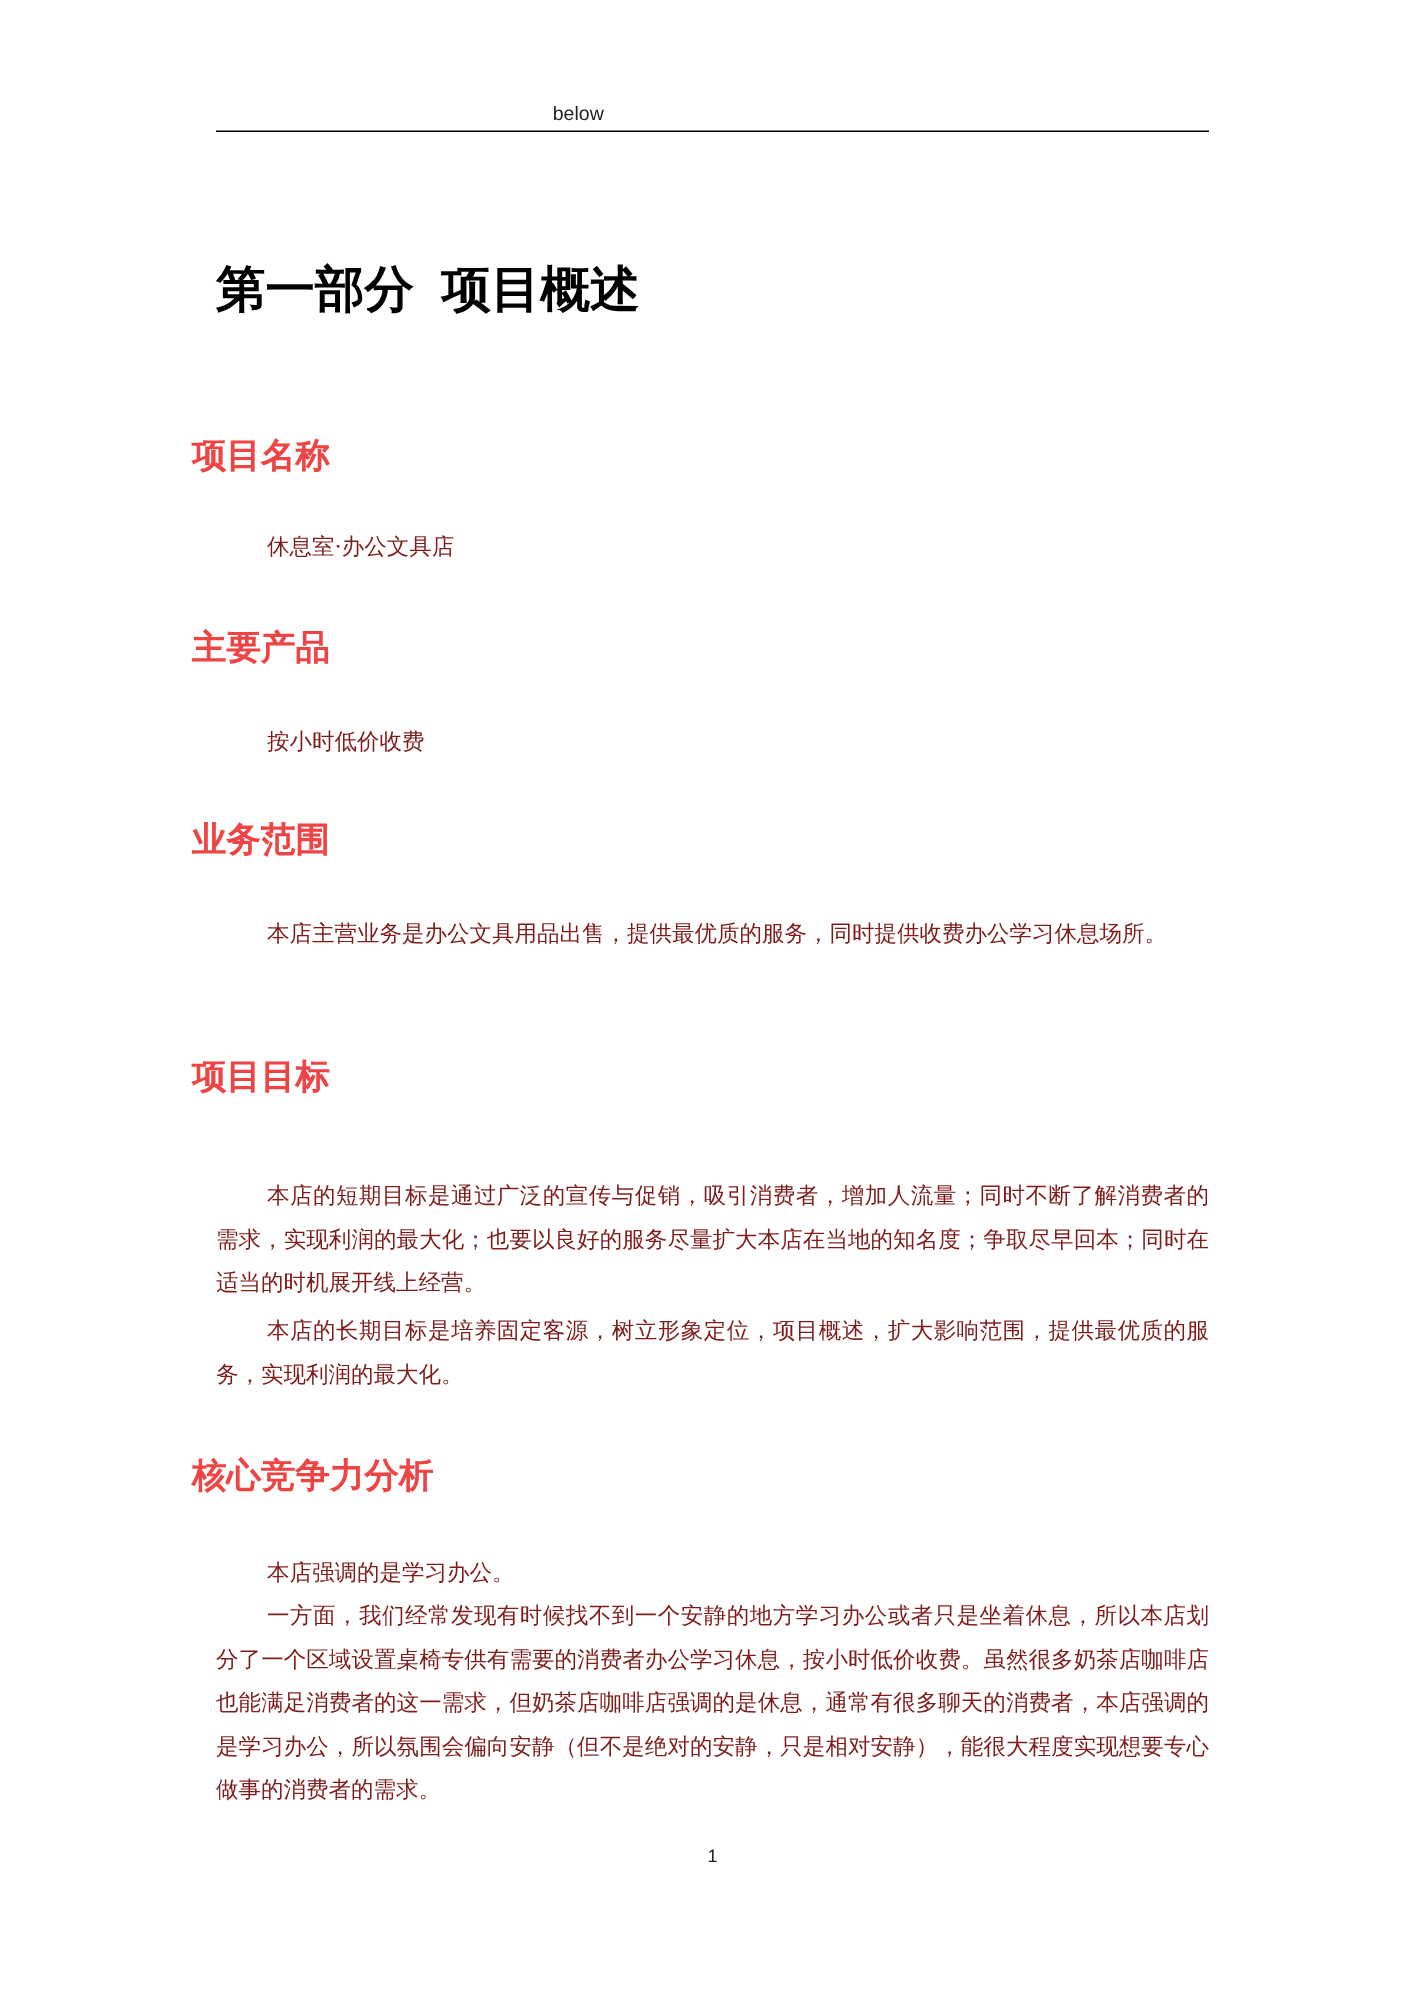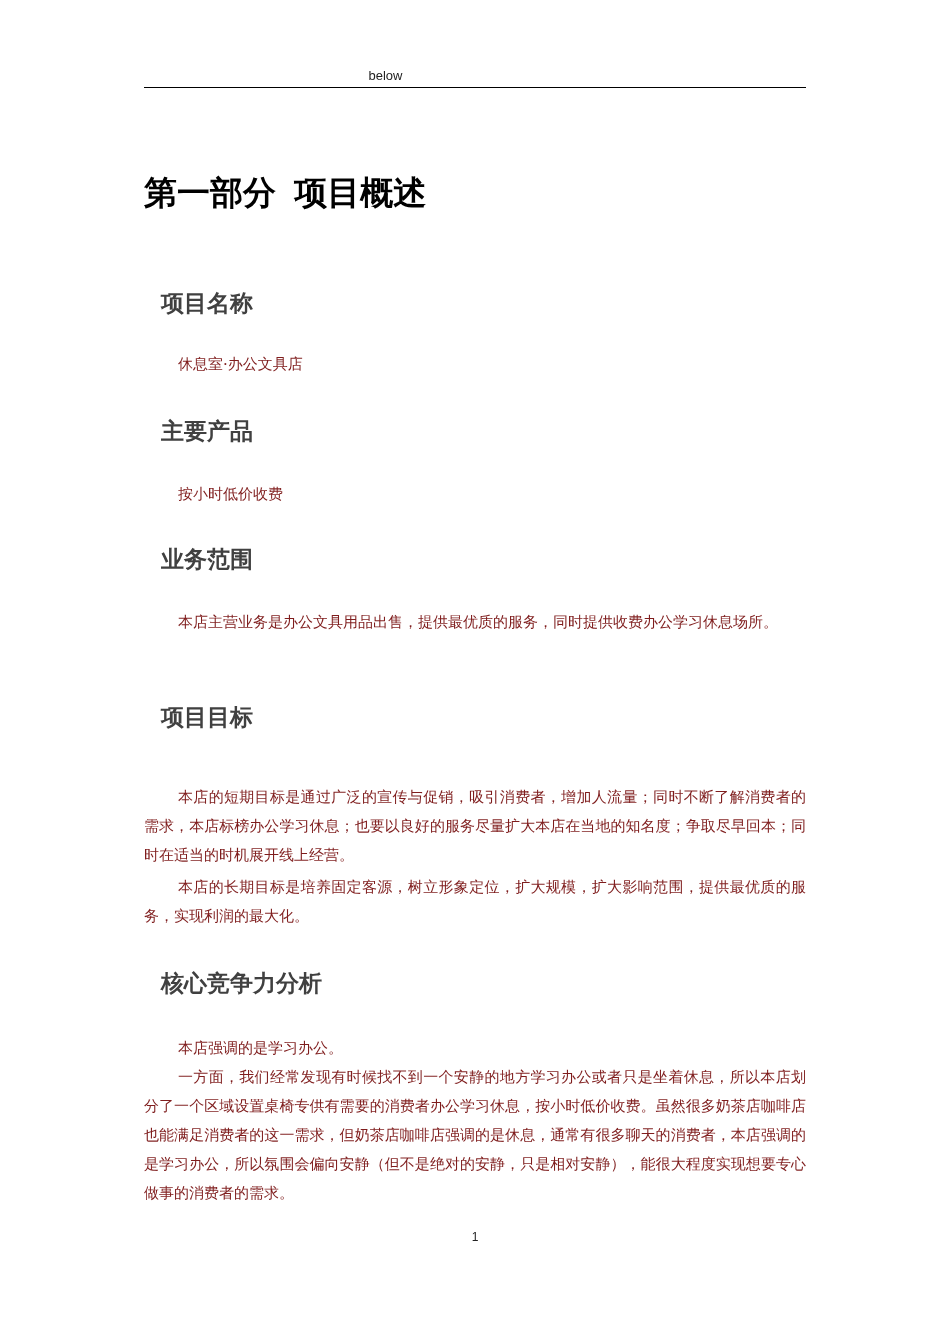--- a/index.html
+++ b/index.html
@@ -4,22 +4,22 @@
 <style>
   html, body { margin: 0; padding: 0; background: #ffffff; }
   body { width: 950px; height: 1344px; position: relative; overflow: hidden;
          font-family: "DejaVu Serif", "Liberation Serif", serif; color: #111; }
   .header-text { position: absolute; top: 68px; left: 0; width: 771px; text-align: center;
                  font-family: "Liberation Sans", "DejaVu Sans", sans-serif; font-size: 13px; color: #222; }
   .header-rule { position: absolute; top: 87px; left: 144px; width: 662px; height: 0;
                  border-top: 1.5px solid #000; }
   .title { position: absolute; top: 148px; left: 144px; font-family: Liberation Serif, serif;
            font-size: 33px; font-weight: bold; letter-spacing: 0px; word-spacing: 10px; color: #000; margin-top: 23px; }
-  .h2 { position: absolute; left: 161px; font-family: "DejaVu Sans", sans-serif;
-        font-size: 23px; font-weight: bold; color: #404040; }
+  .h2 { position: absolute; left: 128px; font-family: "DejaVu Sans", sans-serif;
+        font-size: 23px; font-weight: bold; color: #ef4444; }
   .para { position: absolute; left: 144px; width: 662px; font-size: 15px; line-height: 29px;
           text-indent: 34px; text-align: justify; color: #7f1d1d; }
   .page-num { position: absolute; top: 1230px; left: 0; width: 950px; text-align: center;
               font-family: "Liberation Sans", sans-serif; font-size: 12px; color: #222; }
 </style>
 </head>
 <body>
 
 <div class="header-text">below</div>
 <div class="header-rule"></div>
@@ -29,20 +29,20 @@
 <div class="h2" style="top:288px">项目名称</div>
 <div class="para" style="top:350px">休息室·办公文具店</div>
 
 <div class="h2" style="top:416px">主要产品</div>
 <div class="para" style="top:480px">按小时低价收费</div>
 
 <div class="h2" style="top:544px">业务范围</div>
 <div class="para" style="top:608px">本店主营业务是办公文具用品出售，提供最优质的服务，同时提供收费办公学习休息场所。</div>
 
 <div class="h2" style="top:702px">项目目标</div>
-<div class="para" style="top:783px">本店的短期目标是通过广泛的宣传与促销，吸引消费者，增加人流量；同时不断了解消费者的需求，本店标榜办公学习休息；也要以良好的服务尽量扩大本店在当地的知名度；争取尽早回本；同时在适当的时机展开线上经营。</div>
-<div class="para" style="top:873px">本店的长期目标是培养固定客源，树立形象定位，扩大规模，扩大影响范围，提供最优质的服务，实现利润的最大化。</div>
+<div class="para" style="top:783px">本店的短期目标是通过广泛的宣传与促销，吸引消费者，增加人流量；同时不断了解消费者的需求，实现利润的最大化；也要以良好的服务尽量扩大本店在当地的知名度；争取尽早回本；同时在适当的时机展开线上经营。</div>
+<div class="para" style="top:873px">本店的长期目标是培养固定客源，树立形象定位，项目概述，扩大影响范围，提供最优质的服务，实现利润的最大化。</div>
 
 <div class="h2" style="top:968px">核心竞争力分析</div>
 <div class="para" style="top:1034px">本店强调的是学习办公。</div>
 <div class="para" style="top:1063px">一方面，我们经常发现有时候找不到一个安静的地方学习办公或者只是坐着休息，所以本店划分了一个区域设置桌椅专供有需要的消费者办公学习休息，按小时低价收费。虽然很多奶茶店咖啡店也能满足消费者的这一需求，但奶茶店咖啡店强调的是休息，通常有很多聊天的消费者，本店强调的是学习办公，所以氛围会偏向安静（但不是绝对的安静，只是相对安静），能很大程度实现想要专心做事的消费者的需求。</div>
 
 <div class="page-num">1</div>
 
 </body></html>

